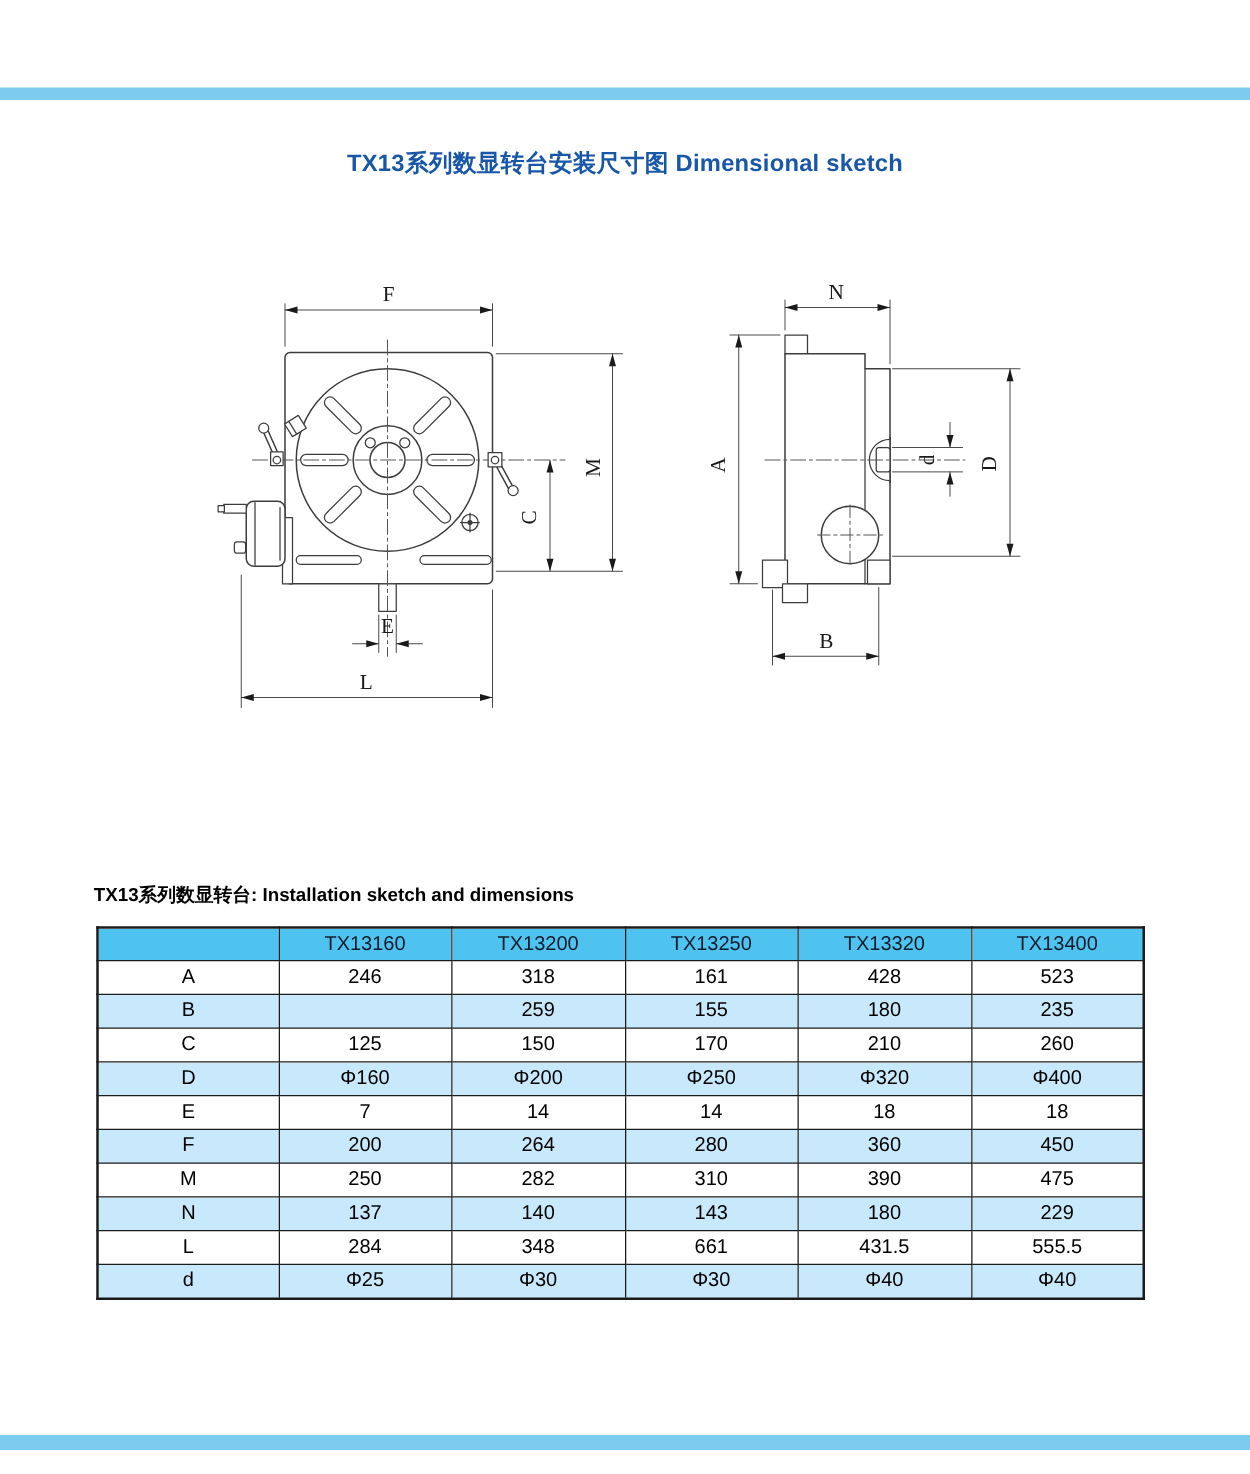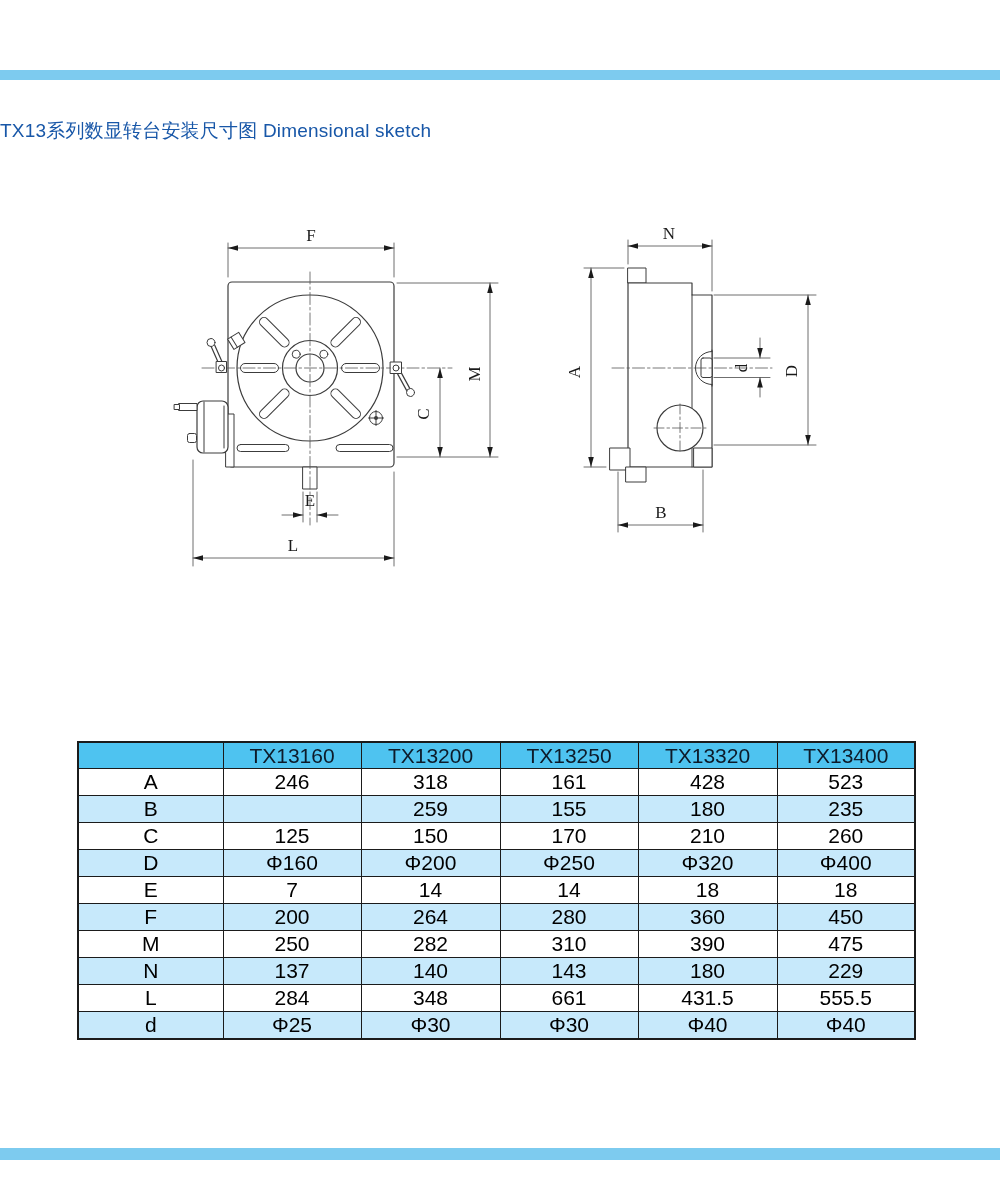--- a/index.html
+++ b/index.html
@@ -1,27 +1,27 @@
 <!DOCTYPE html>
 <html style="--accent-bar: #7dcbef; --title-blue: #1857a8; --table-header-bg: #4ec3f0; --table-alt-row-bg: #c7e9fb; --table-border: #1b1b1b; --drawing-line: #3c3c3c;"><head>
 <meta charset="utf-8">
 <style>
   html,body{margin:0;padding:0;background:#ffffff;}
   .page{position:relative;width:1000px;height:1179px;background:#fff;overflow:hidden;
         font-family:"Liberation Sans",sans-serif;}
   .accent-bar{position:absolute;left:0;width:1000px;background:var(--accent-bar,#7dcbef);}
   .accent-bar.top{top:70px;height:10px;}
   .accent-bar.bottom{top:1148px;height:12px;}
-  .title{position:absolute;top:118px;left:0;width:1000px;margin:0;text-align:left;
-         font-size:19px;font-weight:400;letter-spacing:.2px;color:var(--title-blue,#1857a8);}
+  .title{position:absolute;top:118px;left:0;width:1000px;margin:0;text-align:center;
+         font-size:19px;font-weight:700;letter-spacing:.2px;color:var(--title-blue,#1857a8);}
   .drawing{position:absolute;left:60px;top:190px;}
   .drawing text{font-family:"Liberation Serif",serif;font-size:17px;fill:#1a1a1a;}
   .section-label{position:absolute;left:75px;top:707px;font-size:15px;font-weight:600;color:#000;}
   .dim-table{position:absolute;left:77px;top:741px;width:837px;border-collapse:collapse;
-             table-layout:fixed;font-size:21px;color:#000;border:2px solid var(--table-border,#1b1b1b);}
+             table-layout:fixed;font-size:16px;color:#000;border:2px solid var(--table-border,#1b1b1b);}
   .dim-table th,.dim-table td{border:1.5px solid var(--table-border,#1b1b1b);text-align:center;
              padding:0;font-weight:400;overflow:hidden;white-space:nowrap;}
   .dim-table thead th{height:25px;background:var(--table-header-bg,#4ec3f0);color:#0d1b2a;}
   .dim-table tbody td{height:26px;background:#ffffff;}
   .dim-table tbody tr:nth-child(even) td{background:var(--table-alt-row-bg,#c7e9fb);}
 </style>
 </head>
 <body>
 
 <div class="page">
@@ -188,20 +188,21 @@
 
       <g stroke="#4a4a4a" stroke-width="0.8">
         <path d="M618,472 V532 M703,470 V532 M618,525 H703"></path>
         <polygon points="618,525 628,522.2 628,527.8" fill="#1a1a1a" stroke="none"></polygon>
         <polygon points="703,525 693,522.2 693,527.8" fill="#1a1a1a" stroke="none"></polygon>
         <text x="661" y="518" text-anchor="middle" stroke="none">B</text>
       </g>
     </g>
   </svg>
 
+  <div class="section-label">TX13系列数显转台: Installation sketch and dimensions</div>
 
   <table class="dim-table">
     <colgroup>
         <col style="width: 145px;">
         <col style="width: 138px;">
         <col style="width: 139px;">
         <col style="width: 138px;">
         <col style="width: 139px;">
         <col style="width: 138px;">
       </colgroup>

